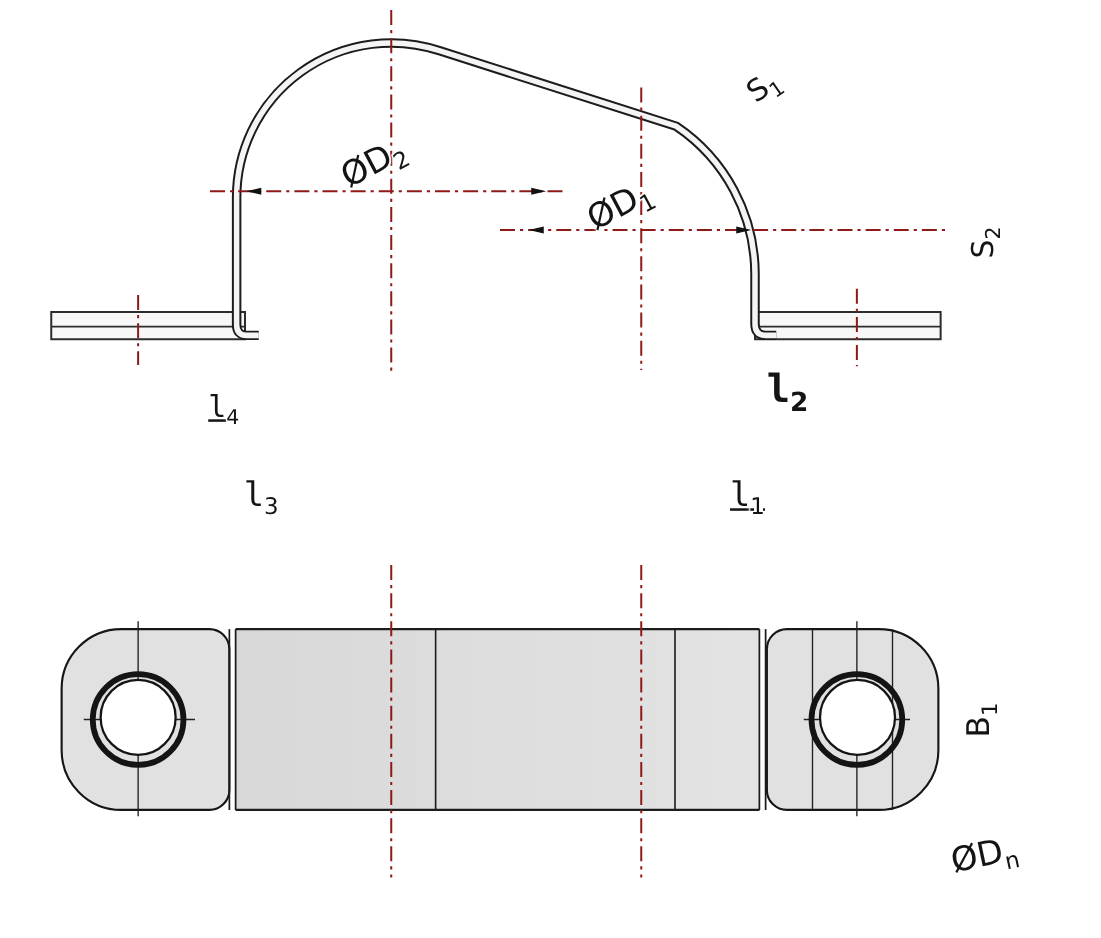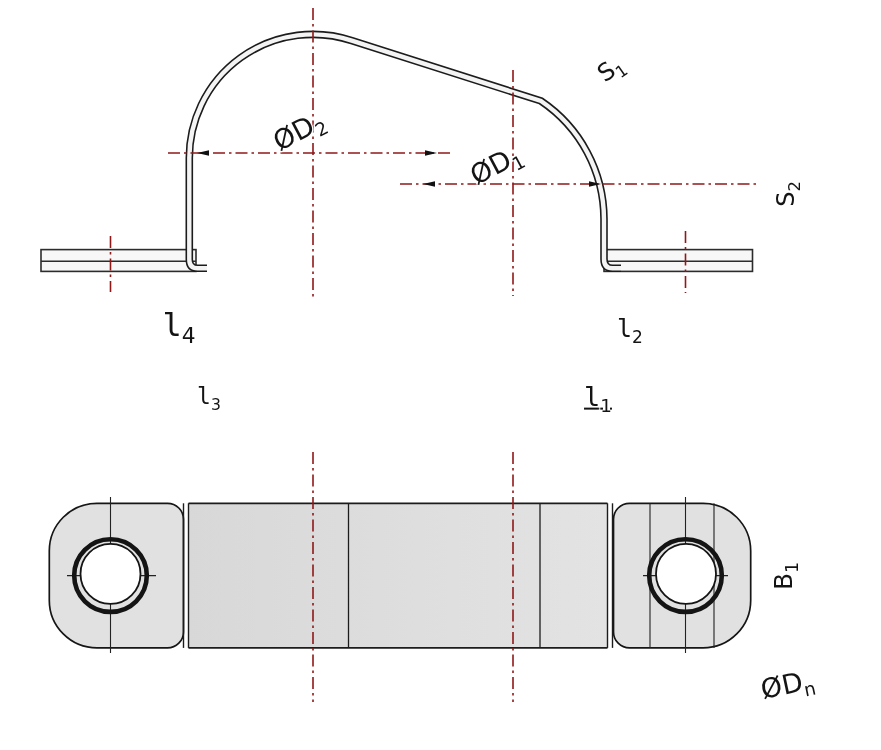--- a/index.html
+++ b/index.html
@@ -116,27 +116,27 @@
   </div>
   <div class="lbl" style="left:497px;top:167px;--r:-28deg;font-size:27px;">
     <span class="base">ØD</span><sub>1</sub>
   </div>
   <div class="lbl" style="left:612px;top:71px;--r:-35deg;font-size:24px;">
     <span class="base">S</span><sub>1</sub>
   </div>
   <div class="lbl" style="left:789px;top:194px;--r:-90deg;font-size:24px;">
     <span class="base">S</span><sub>2</sub>
   </div>
-  <div class="lbl mono-l" style="left:179px;top:328px;font-size:32px;">
+  <div class="lbl mono-l" style="left:179px;top:328px;font-size:24px;text-decoration:underline;">
     <span class="base">l</span><sub>4</sub>
   </div>
-  <div class="lbl mono-l" style="left:630px;top:331px;font-size:25px;">
+  <div class="lbl mono-l" style="left:630px;top:314px;font-size:31px;font-weight:bold;">
     <span class="base">l</span><sub>2</sub>
   </div>
-  <div class="lbl mono-l" style="left:209px;top:399px;font-size:23px;">
+  <div class="lbl mono-l" style="left:209px;top:399px;font-size:27px;">
     <span class="base">l</span><sub>3</sub>
   </div>
   <div class="lbl mono-l" style="left:598px;top:399px;font-size:27px;text-decoration:underline;">
     <span class="base">l</span><sub>1</sub>
   </div>
   <div class="lbl" style="left:786px;top:576px;--r:-90deg;font-size:25px;">
     <span class="base">B</span><sub>1</sub>
   </div>
   <div class="lbl" style="left:788px;top:687px;--r:-12deg;font-size:27px;">
     <span class="base">ØD</span><sub>n</sub>

